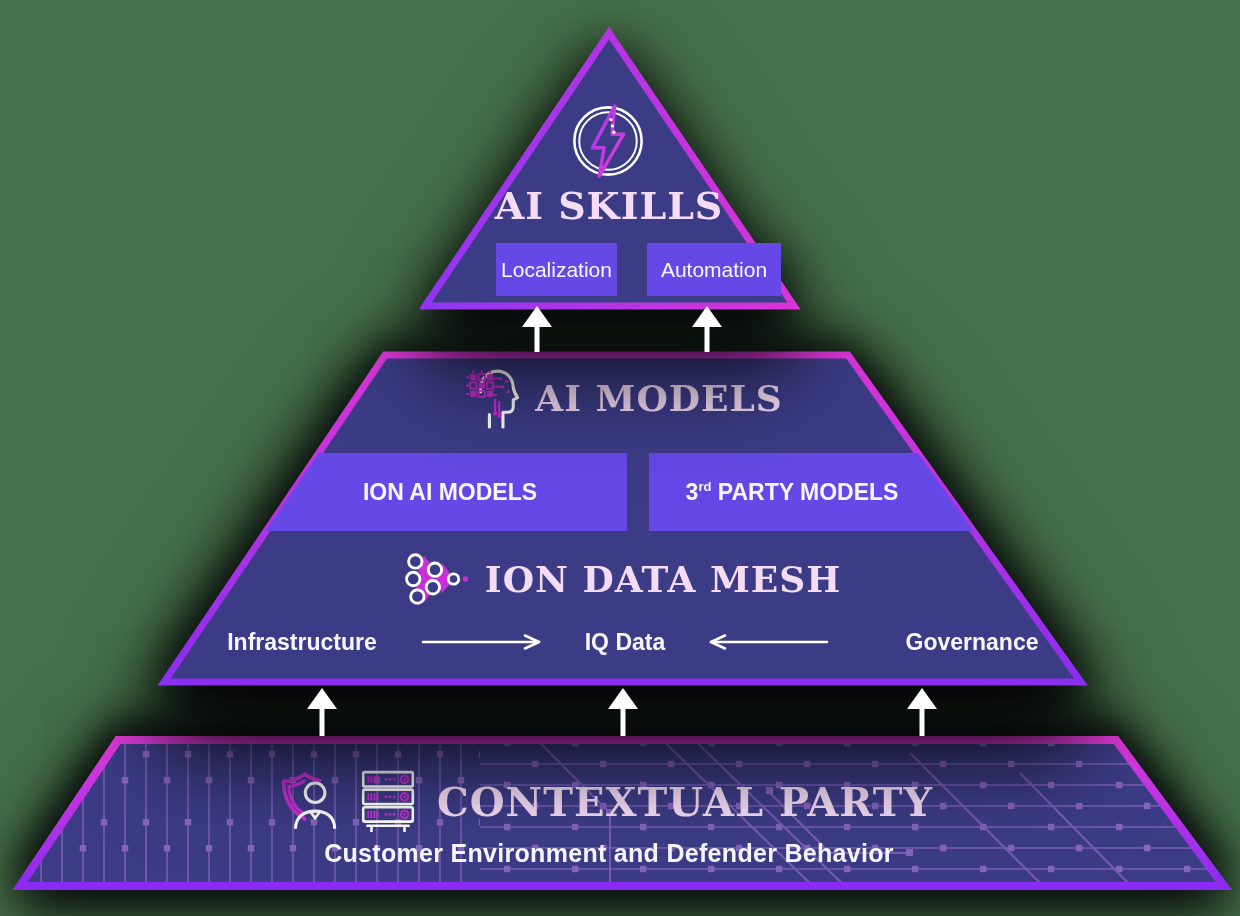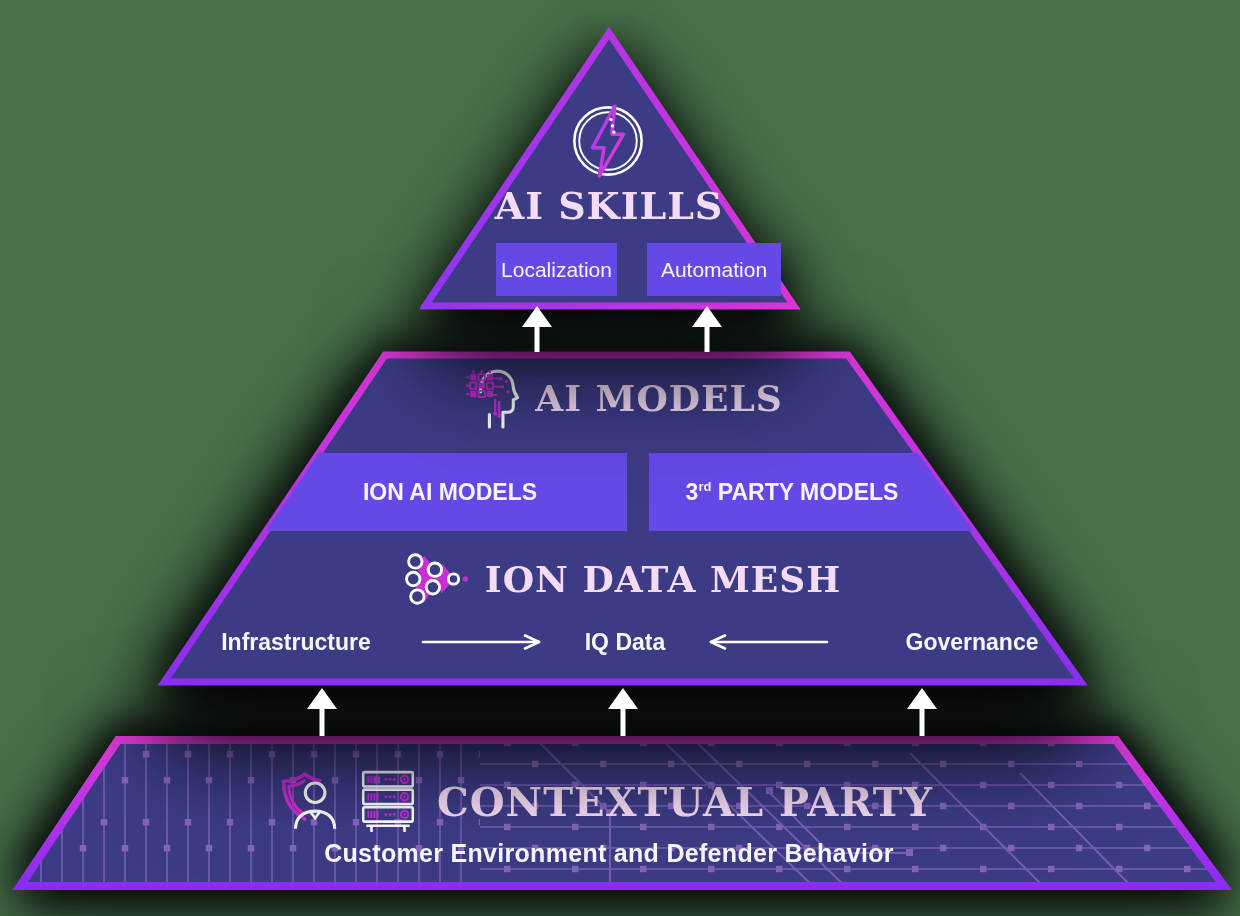--- a/index.html
+++ b/index.html
@@ -247,21 +247,21 @@
             <circle cx="12" cy="43" r="6.5"></circle>
             <circle cx="29" cy="17" r="6.5"></circle>
             <circle cx="27" cy="34" r="6.5"></circle>
             <circle cx="47" cy="26" r="5"></circle>
           </g>
           <circle cx="58.5" cy="26" r="2.6" fill="#CB2ED6"></circle>
         </svg>
         <span class="serif-title t-mesh">ION DATA MESH</span>
       </div>
 
-      <span class="flow-label" style="left:138px;top:292px;">Infrastructure</span>
+      <span class="flow-label" style="left:144px;top:292px;">Infrastructure</span>
       <svg class="flow-arrow" style="left:262px;top:292px;" width="125" height="16" viewBox="0 0 125 16">
         <g fill="none" stroke="#FFFFFF" stroke-width="2.6" stroke-linecap="round" stroke-linejoin="round">
           <path d="M3 8 H119"></path>
             <path d="M105 1.5 L119 8 L105 14.5"></path>
         </g>
       </svg>
       <span class="flow-label" style="left:467px;top:292px;">IQ Data</span>
       <svg class="flow-arrow" style="left:547px;top:292px;" width="125" height="16" viewBox="0 0 125 16">
         <g fill="none" stroke="#FFFFFF" stroke-width="2.6" stroke-linecap="round" stroke-linejoin="round">
           <path d="M122 8 H6"></path>

